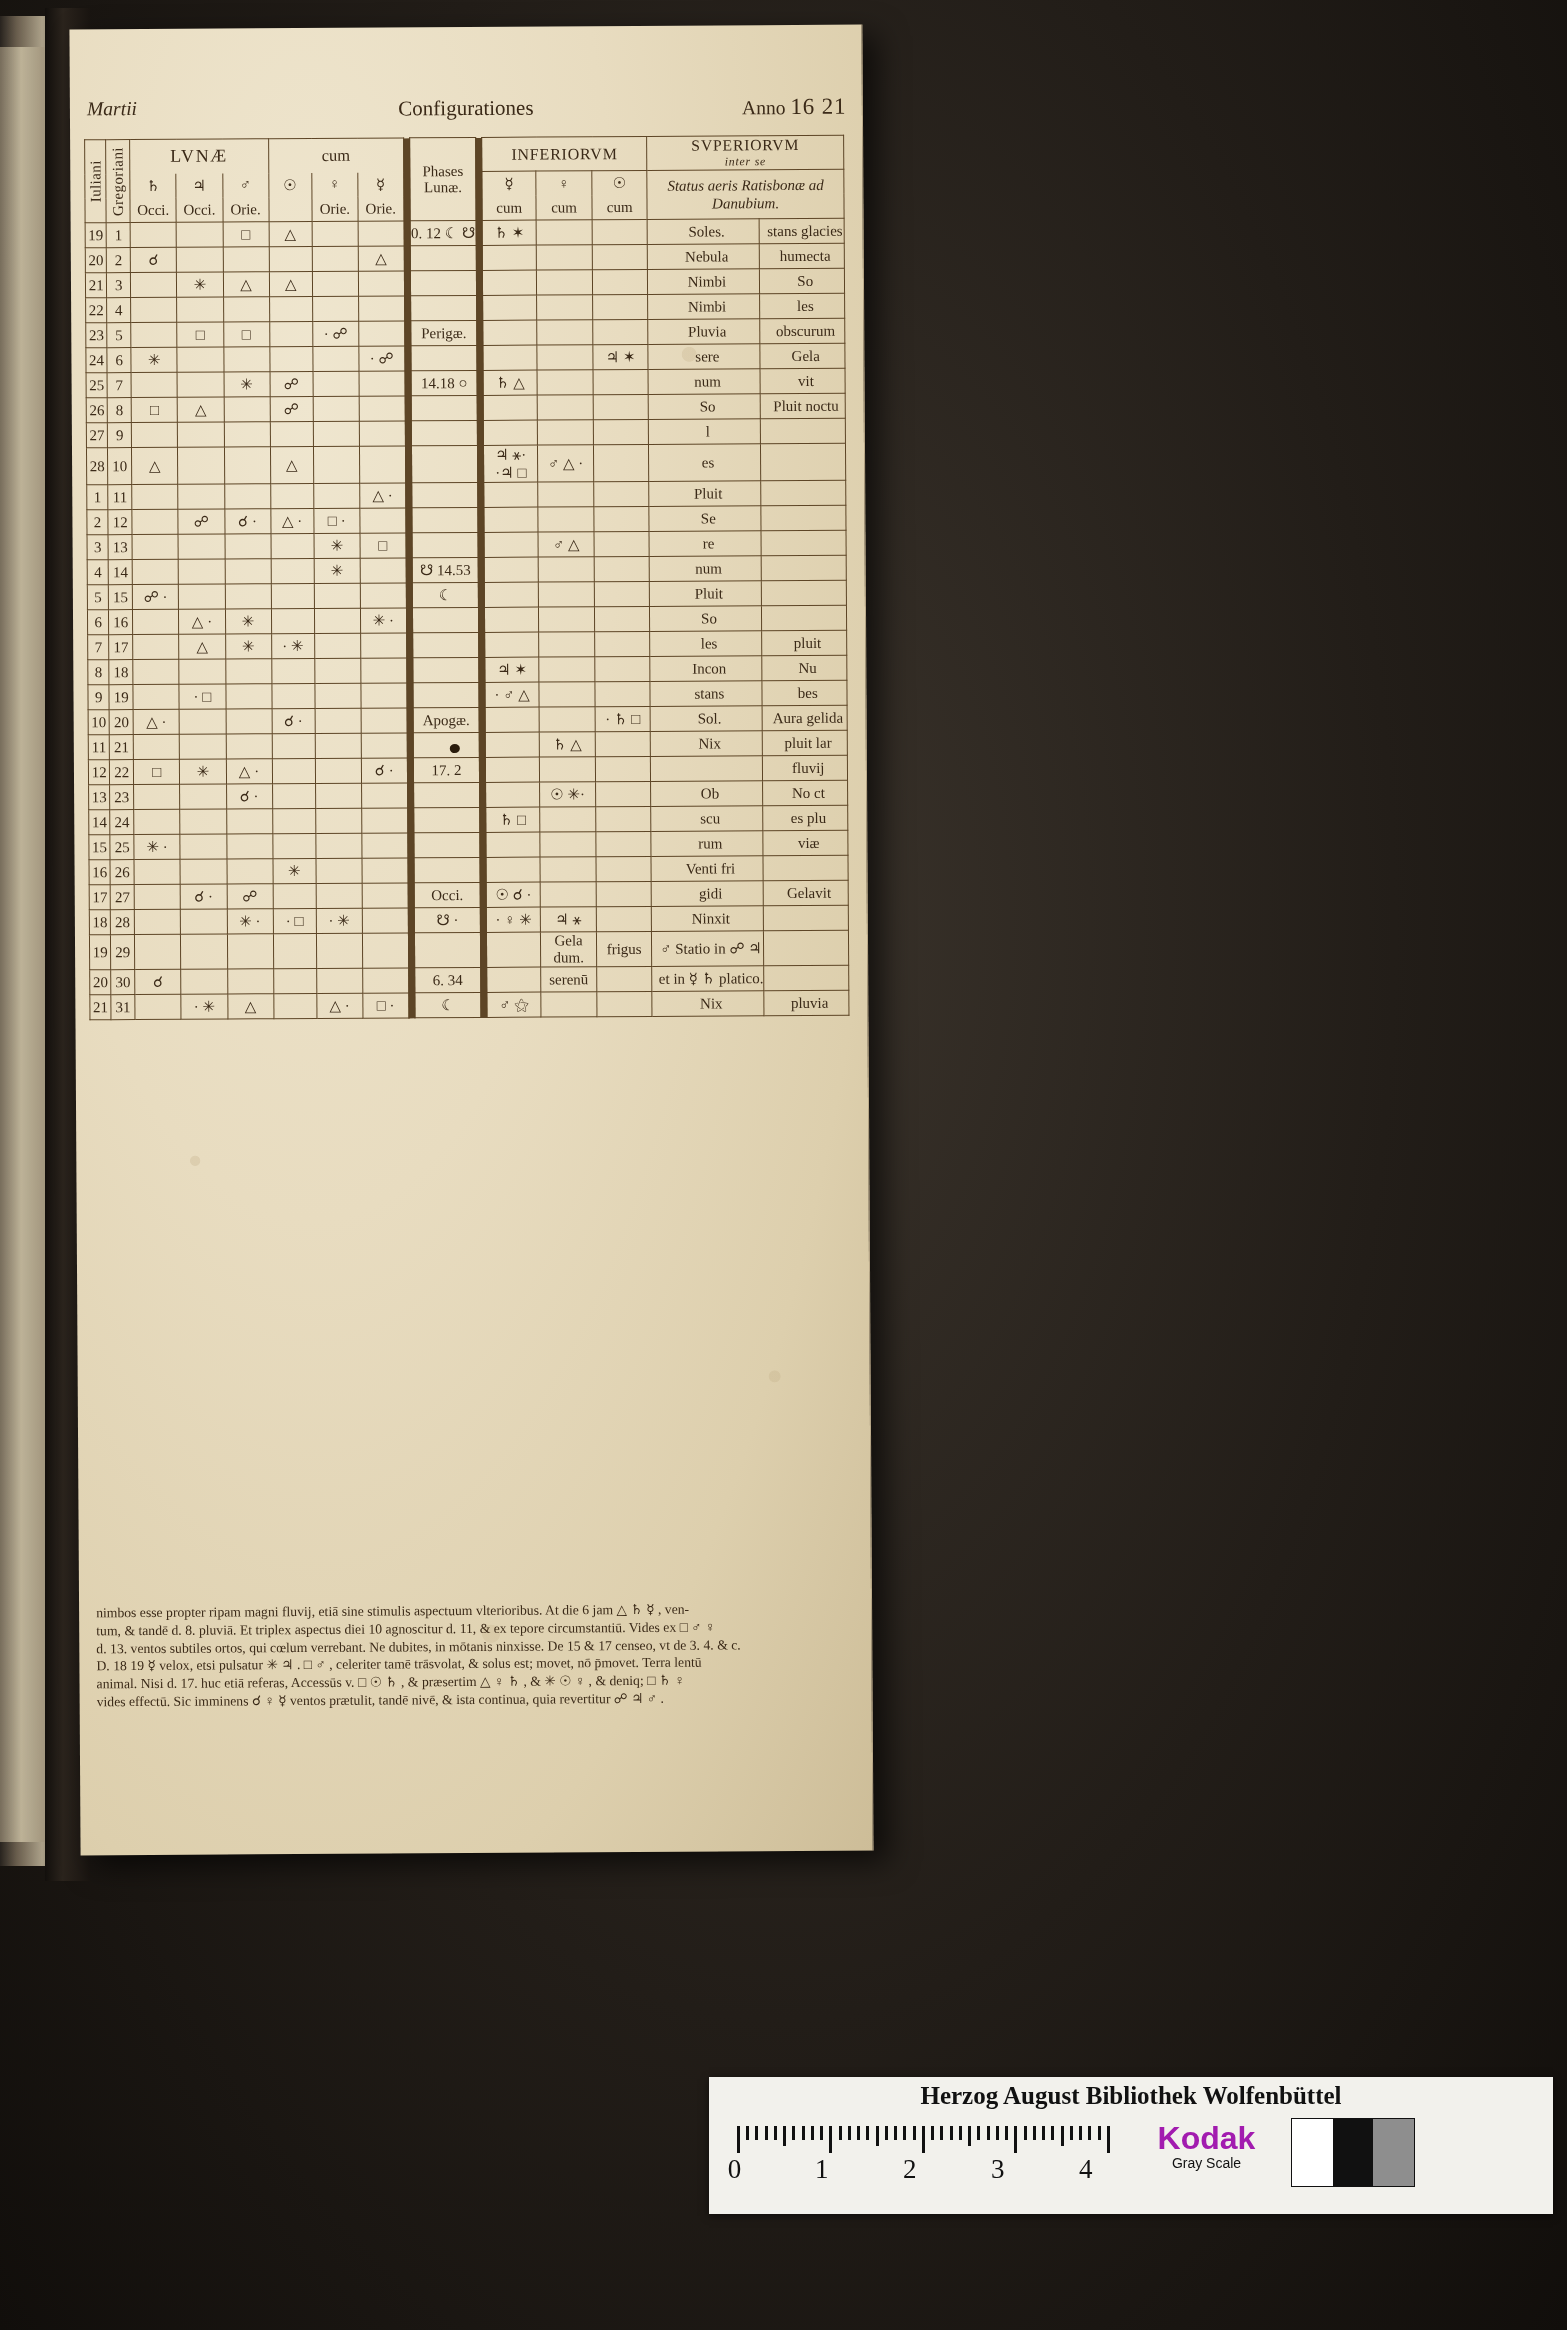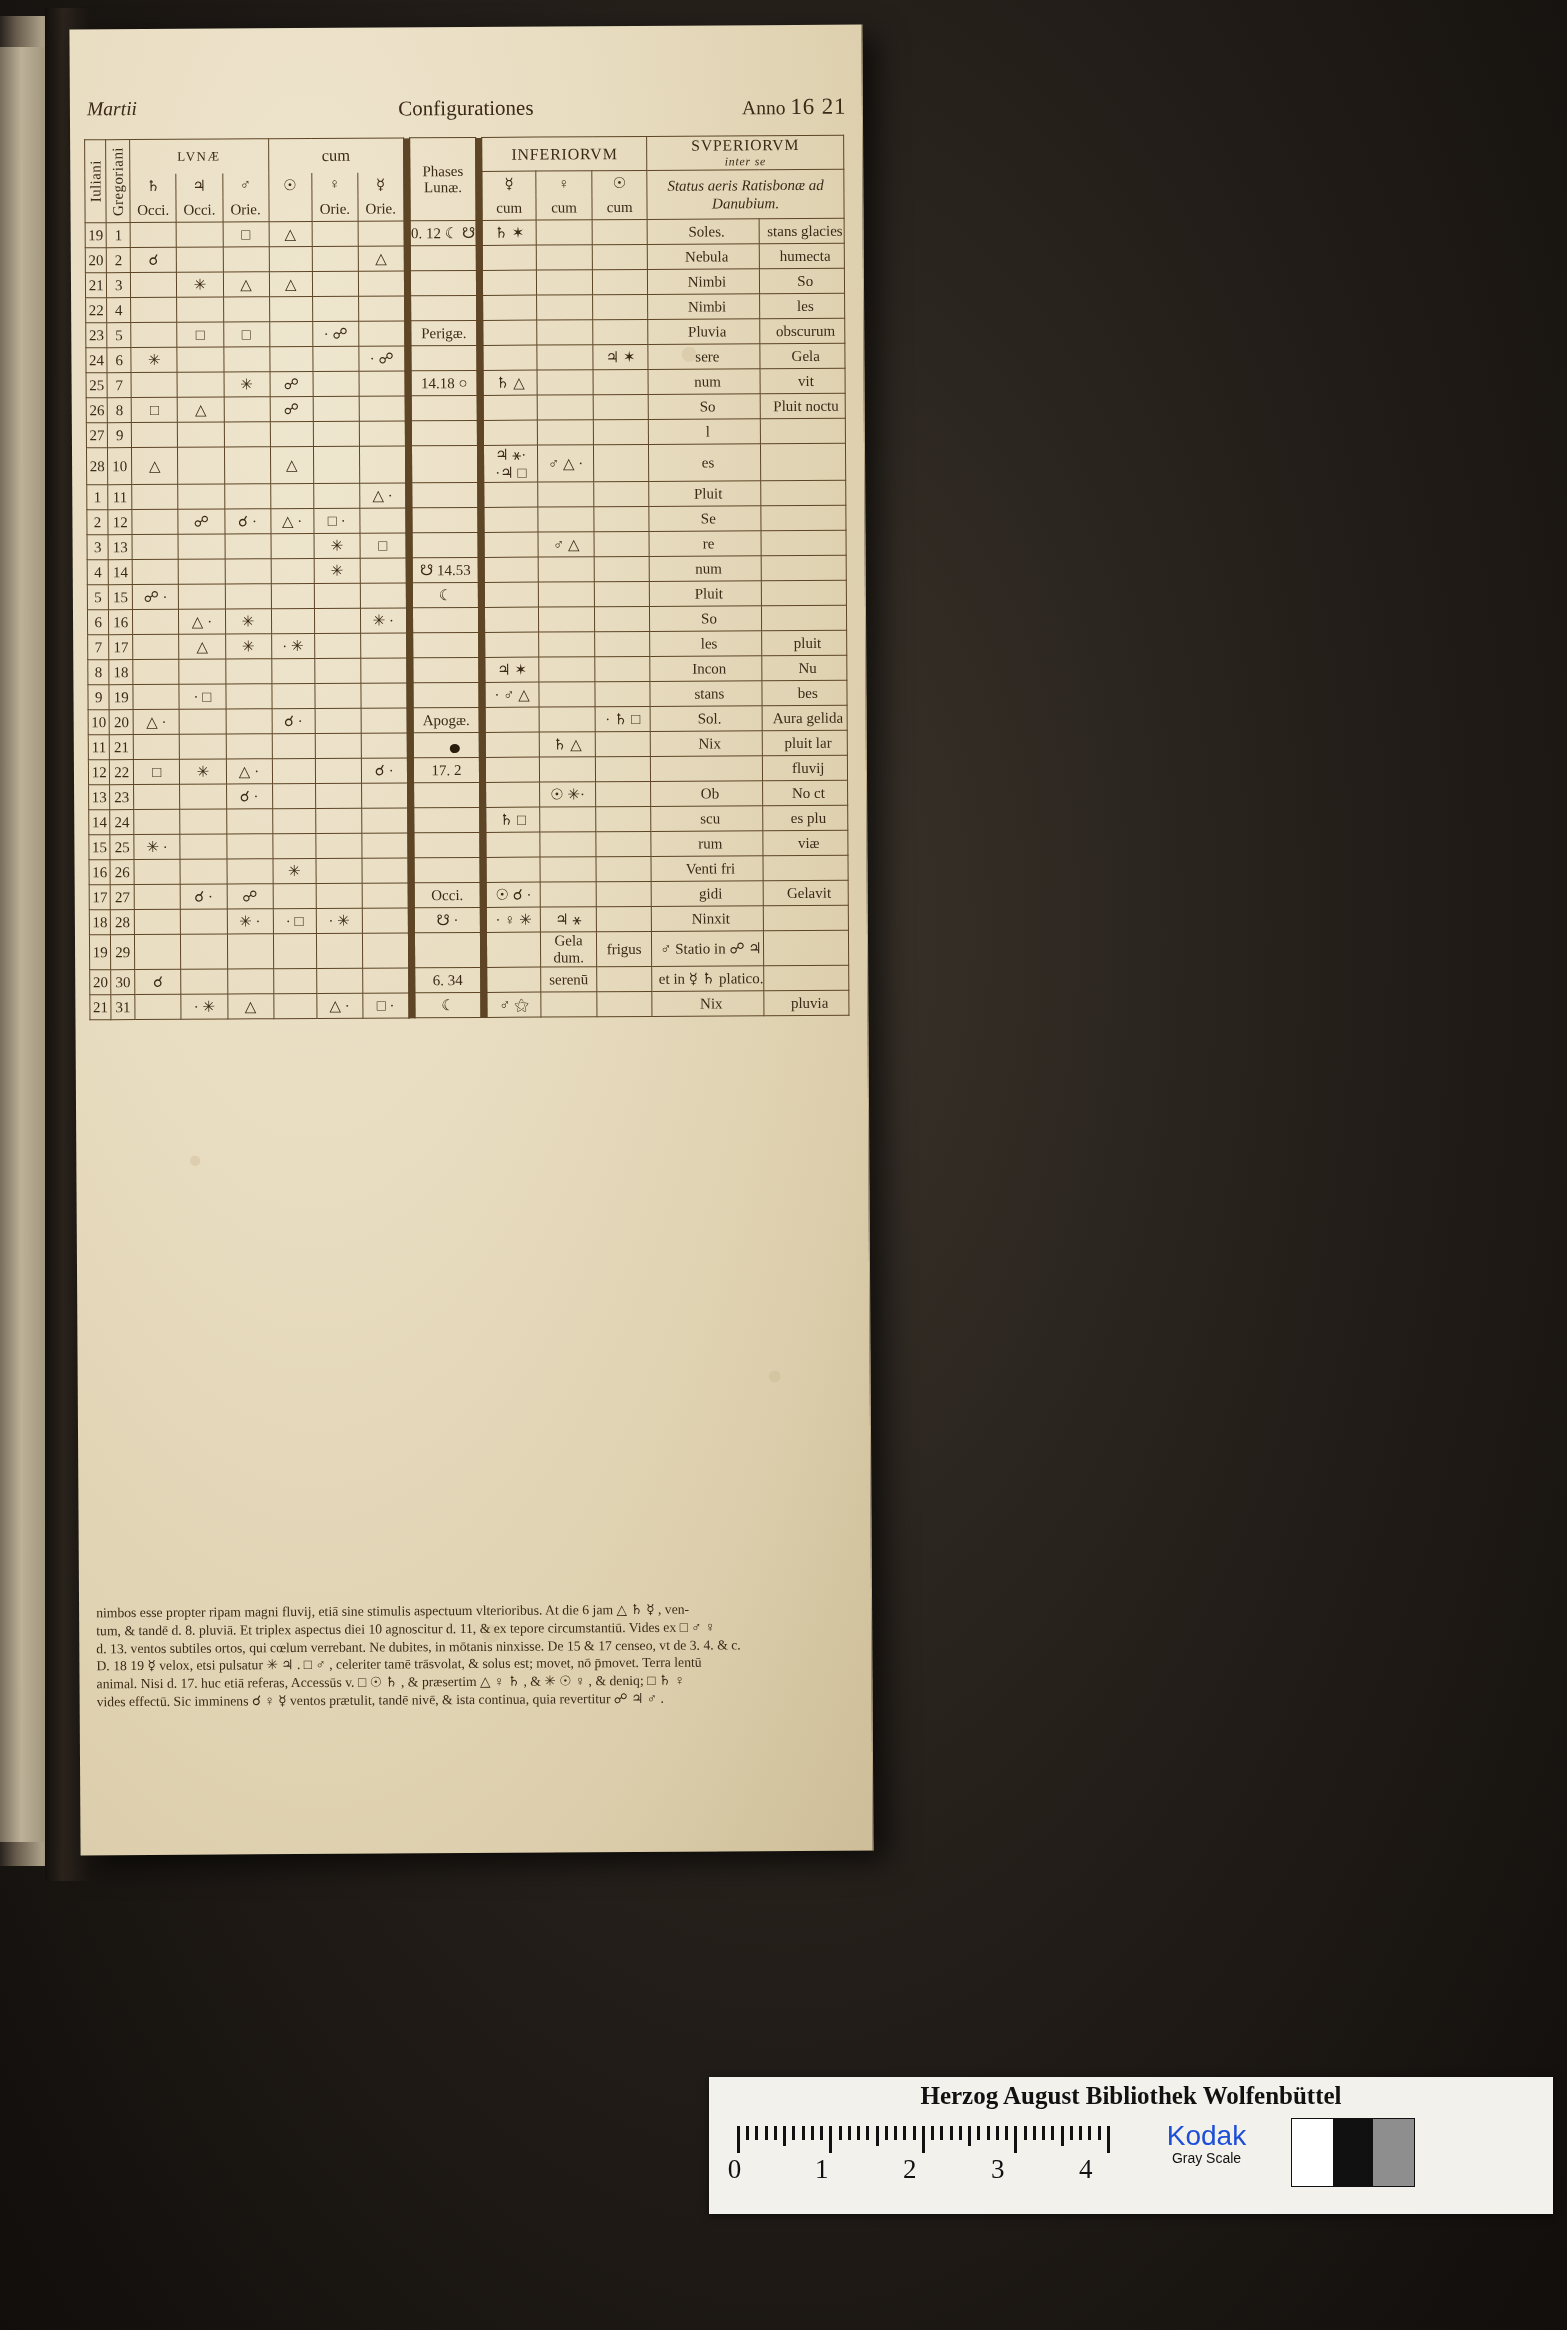--- a/index.html
+++ b/index.html
@@ -77,21 +77,21 @@
           background:#f2f1ec;box-shadow:0 2.4px 7.8px rgba(0,0,0,.5);}
   #target .tt{position:absolute;left:0;right:0;top:4.7px;text-align:center;
       font-family:"Liberation Serif",serif;font-size:25px;font-weight:bold;color:#111;}
   #ruler{position:absolute;left:20.4px;top:49px;width:376px;height:78px;}
   #ruler .ticks{position:absolute;left:0;top:0;width:376px;height:27px;}
   #ruler .ticks i{position:absolute;top:0;width:2.4px;background:#111;}
   #ruler .nums{position:absolute;left:-6.3px;top:28px;width:392px;
       font-family:"Liberation Serif",serif;font-size:27px;color:#111;}
   #ruler .nums span{position:absolute;}
   #kodak{position:absolute;left:423px;top:43px;width:149px;text-align:center;}
-  #kodak .k{font-family:"Liberation Sans",sans-serif;font-weight:normal;font-size:28px;color:#1d4ed8;}
+  #kodak .k{font-family:"Liberation Sans",sans-serif;font-weight:bold;font-size:32px;color:#a21caf;}
   #kodak .g{font-family:"Liberation Sans",sans-serif;font-size:14px;color:#111;margin-top:-1.6px;}
   #patches{position:absolute;left:582px;top:41px;width:122px;height:67px;border:1.6px solid #111;display:flex;}
   #patches span{flex:1;}
 
   
   #credit{position:absolute;left:0;bottom:0;width:1568px;height:67px;background:#fff;}
   #credit .txt{position:absolute;left:118px;top:15.7px;font-family:"Liberation Serif",serif;
       font-size:27.4px;color:#111;}
   #barcode{position:absolute;left:14px;top:14px;width:82px;height:41px;display:flex;gap:1.6px;}
   #barcode i{display:block;width:3.1px;background:#b2242c;height:100%;}
@@ -138,21 +138,21 @@
           <col style="width:59px">
           <col style="width:59px">
         <col style="width:77px">
           <col style="width:85px">
       </colgroup>
       <tbody>
 
         <tr>
           <td rowspan="3" class="vhead">Iuliani</td>
           <td rowspan="3" class="vhead tiny">Gregoriani</td>
-          <td colspan="3" class="nob" style="height:23.5px;font-size:13px;letter-spacing:1.6px">LVNÆ</td>
+          <td colspan="3" class="nob" style="height:23.5px;font-size:18px;letter-spacing:1.6px">LVNÆ</td>
           <td colspan="3" class="nob" style="font-size:16.5px">cum</td>
           <td rowspan="34" class="sep nb"></td>
           <td rowspan="3" style="font-size:15px;line-height:1.1"><span>Phases Lunæ.</span></td>
           <td rowspan="34" class="sep nb"></td>
           <td colspan="3" style="font-size:16px;letter-spacing:0.8px">INFERIORVM</td>
           <td colspan="2" style="font-size:15.7px;letter-spacing:0.8px">
             <div>SVPERIORVM</div>
             <div class="tiny it">inter se</div>
           </td>
         </tr>

